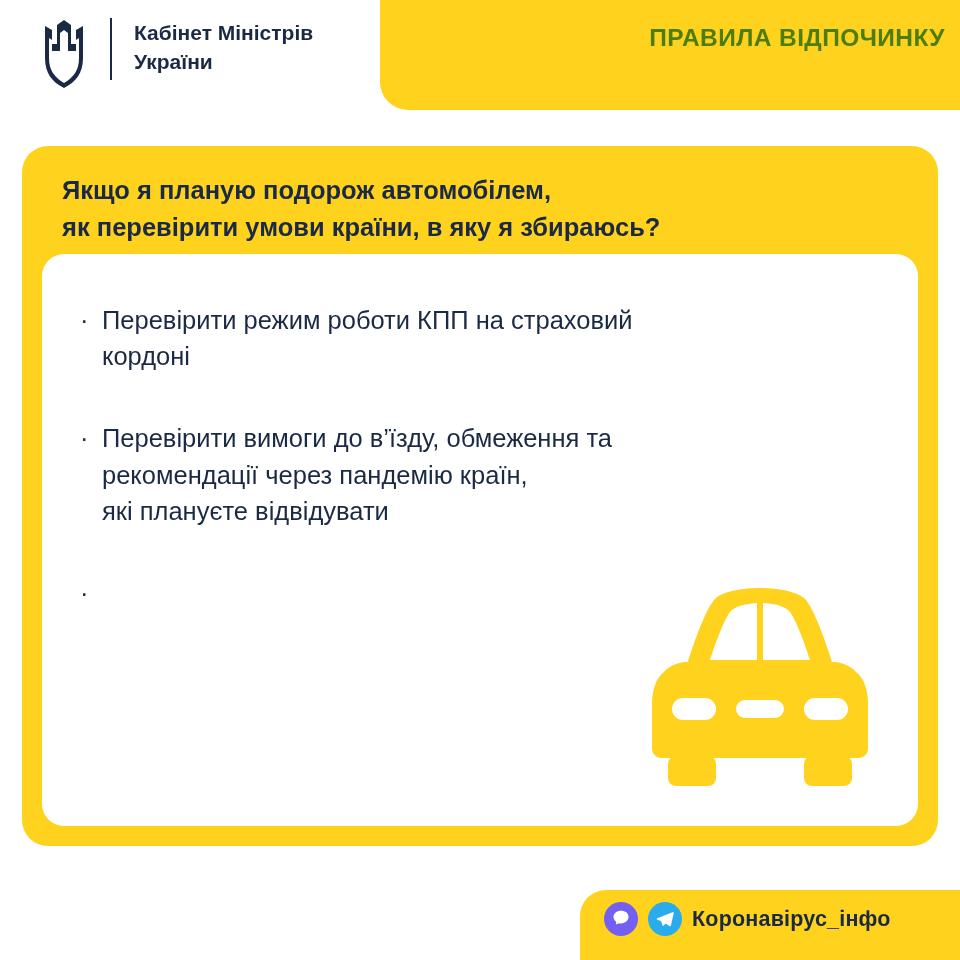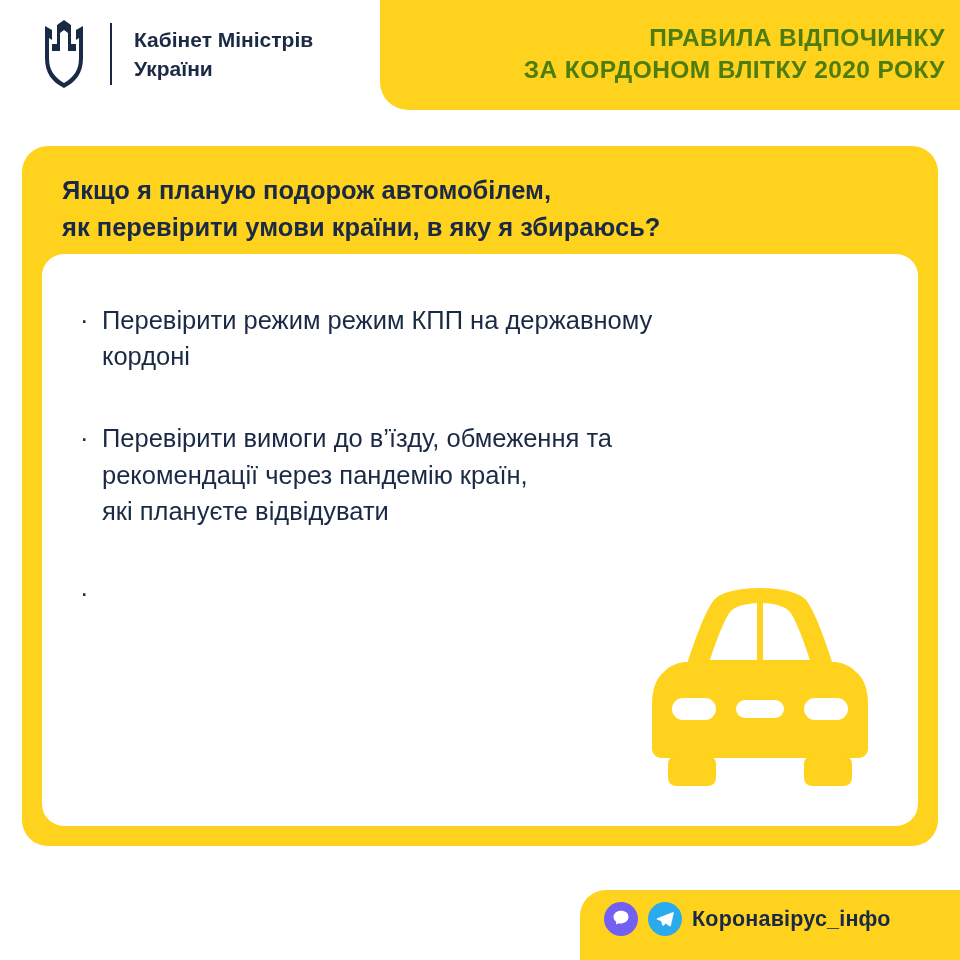--- a/index.html
+++ b/index.html
@@ -46,21 +46,20 @@
     line-height: 1.30;
     letter-spacing: 0.4px;
   }
   .header-title .line2 { display: block; }
 
   .emblem-wrap {
     position: absolute;
     top: 18px;
     left: 38px;
     display: flex;
-    align-items: center;
     gap: 0px;
   }
   .emblem {
     width: 52px;
     height: 72px;
     flex: none;
   }
   .emblem-divider {
     width: 2px;
     height: 62px;
@@ -190,34 +189,33 @@
       <svg class="emblem" viewBox="0 0 52 72">
         <path fill="#1b2a44" d="M26 2 L33 7 L33 26 L38 26 L38 12 L45 8 L45 40 C45 55 38 64 26 70 C14 64 7 55 7 40 L7 8 L14 12 L14 26 L19 26 L19 7 Z M26 12 L22 15 L22 33 L14 33 L14 22 L11 20 L11 40 C11 52 16 59 26 65 C36 59 41 52 41 40 L41 20 L38 22 L38 33 L30 33 L30 15 Z"></path>
       </svg>
       <div class="emblem-divider"></div>
       <div class="gov-name">Кабінет Міністрів
 України</div>
     </div>
 
     <div class="header-title">
       <span>ПРАВИЛА ВІДПОЧИНКУ</span>
-      <span class="line2">ЗА КОРДОНОМ ВЛІТКУ 2020 РОКУ</span>
     </div>
   </div>
 
   <div class="card">
     <div class="card-question">Якщо я планую подорож автомобілем,
 як перевірити умови країни, в яку я збираюсь?</div>
 
     <div class="inner">
 
       <div class="bullets">
         <div class="bullet">
           <span class="dot">·</span>
-          <span class="txt">Перевірити режим режим КПП на державному
+          <span class="txt">Перевірити режим роботи КПП на страховий
 кордоні</span>
         </div>
         <div class="bullet">
           <span class="dot">·</span>
           <span class="txt">Перевірити вимоги до в’їзду, обмеження та
 рекомендації через пандемію країн,
 які плануєте відвідувати</span>
         </div>
         <div class="bullet">
           <span class="dot">·</span>

